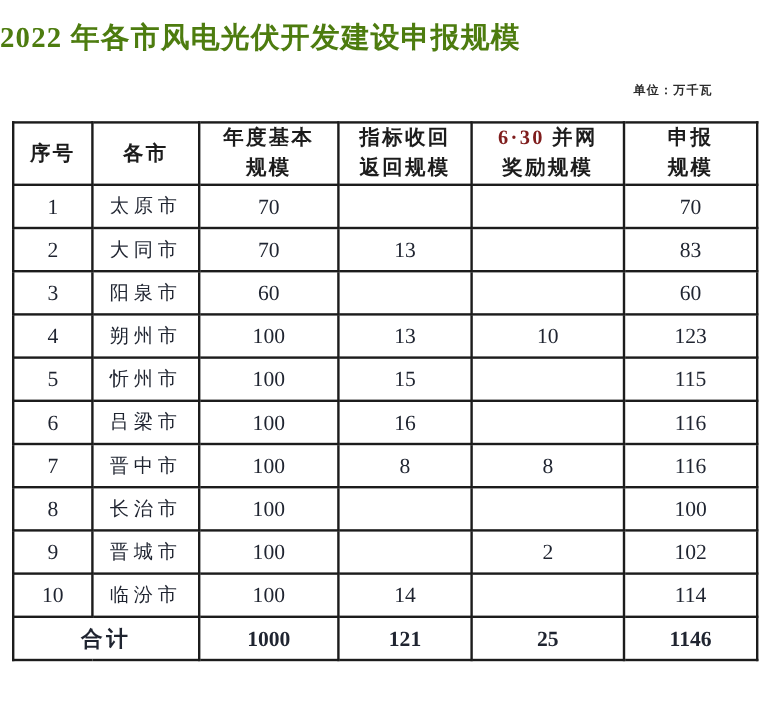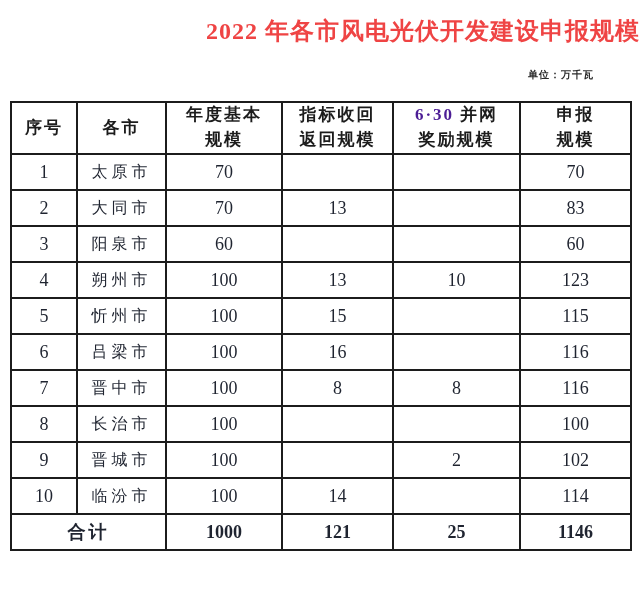--- a/index.html
+++ b/index.html
@@ -9,25 +9,25 @@
   }
   body {
     width: 640px;
     height: 601px;
     overflow: hidden;
     font-family: "Liberation Serif", "DejaVu Serif", serif;
     color: #1b1b1b;
   }
   .doc-title {
     margin-top: 15px;
-    text-align: right;
+    text-align: left;
     font-size: 24px;
     font-weight: bold;
     letter-spacing: 1px;
-    color: #ef4444;
+    color: #4d7c0f;
   }
   .unit-line {
     margin-top: 21px;
     text-align: right;
     padding-right: 46px;
     font-size: 10px;
     font-weight: bold;
     letter-spacing: 1px;
     color: #2a2a2a;
   }
@@ -64,21 +64,21 @@
   }
   .report tr.total-row td {
     font-weight: bold;
     font-size: 18px;
   }
   .report td.total-label-cell {
     font-size: 18px;
     letter-spacing: 3px;
   }
   .blue-text {
-    color: #4c1d95; 
+    color: #7f1d1d; 
     font-family: Liberation Serif, serif;
   }
   .hdr-rest {
     margin-left: 6px;
     text-align: right;
   }
 </style>
 </head>
 <body>
 

